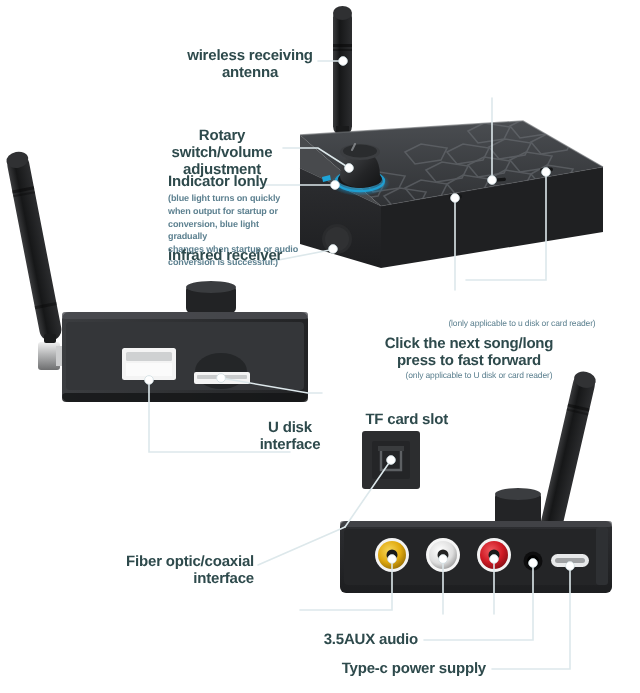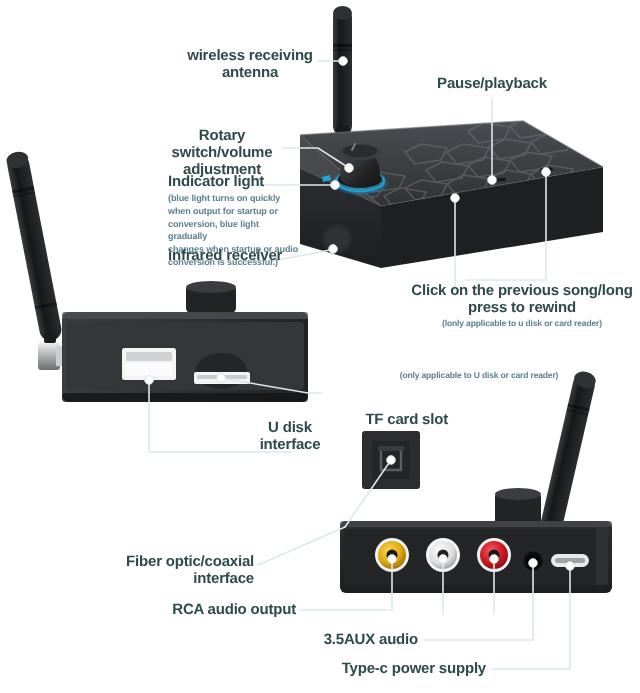--- a/index.html
+++ b/index.html
@@ -16,21 +16,21 @@
     color:#2e4a4c;
     font-size:15px;
     line-height:1.12;
     font-weight:600;
     letter-spacing:-.2px;
     white-space:pre-line;
     text-rendering:geometricPrecision;
   }
   .label.sm{
     font-size:8.5px;
-    font-weight:700;
+    font-weight:400;
     color:#5d8190;
     letter-spacing:-.15px;
     line-height:1.25;
   }
   .label.note{
     font-size:9px;
     font-weight:700;
     color:#5d8190;
     line-height:1.42;
     letter-spacing:-.1px;
@@ -310,45 +310,43 @@
       <circle cx="570" cy="566" r="4.4"></circle>
     </g>
   </svg>
 
   <div class="label ctr" style="left:182px;top:48px;width:136px;">wireless receiving
 antenna</div>
 
   <div class="label ctr" style="left:160px;top:128px;width:124px;">Rotary switch/volume
 adjustment</div>
 
-  <div class="label" style="left:168px;top:174px;width:130px;">Indicator light</div>
+  <div class="label" style="left:168px;top:174px;width:130px;">Indicator lonly</div>
 
   <div class="label note" style="left:168px;top:192px;width:132px;">(blue light turns on quickly
 when output for startup or
 conversion, blue light gradually
 changes when startup or audio
 conversion is successful.)</div>
 
   <div class="label" style="left:168px;top:248px;width:150px;">infrared receiver</div>
 
-  <div class="label ctr" style="left:412px;top:76px;width:160px;">Pause/playback</div>
-
-  <div class="label ctr" style="left:404px;top:283px;width:236px;">Click on the previous song/long
-press to rewind</div>
+
   <div class="label sm ctr" style="left:404px;top:318px;width:236px;">(lonly applicable to u disk or card reader)</div>
 
+  <div class="label ctr" style="left:378px;top:336px;width:182px;">Click the next song/long
+press to fast forward</div>
   <div class="label sm ctr" style="left:384px;top:370px;width:190px;">(only applicable to U disk or card reader)</div>
 
   <div class="label" style="left:328px;top:412px;width:120px;text-align:right;">TF card slot</div>
 
   <div class="label ctr" style="left:248px;top:420px;width:84px;">U disk
 interface</div>
 
   <div class="label rt" style="left:60px;top:554px;width:194px;">Fiber optic/coaxial
 interface</div>
 
-  <div class="label rt" style="left:150px;top:602px;width:146px;">RCA audio output</div>
 
   <div class="label rt" style="left:250px;top:632px;width:168px;">3.5AUX audio</div>
 
   <div class="label rt" style="left:300px;top:661px;width:186px;">Type-c power supply</div>
 
 </div>
 
 </body></html>

